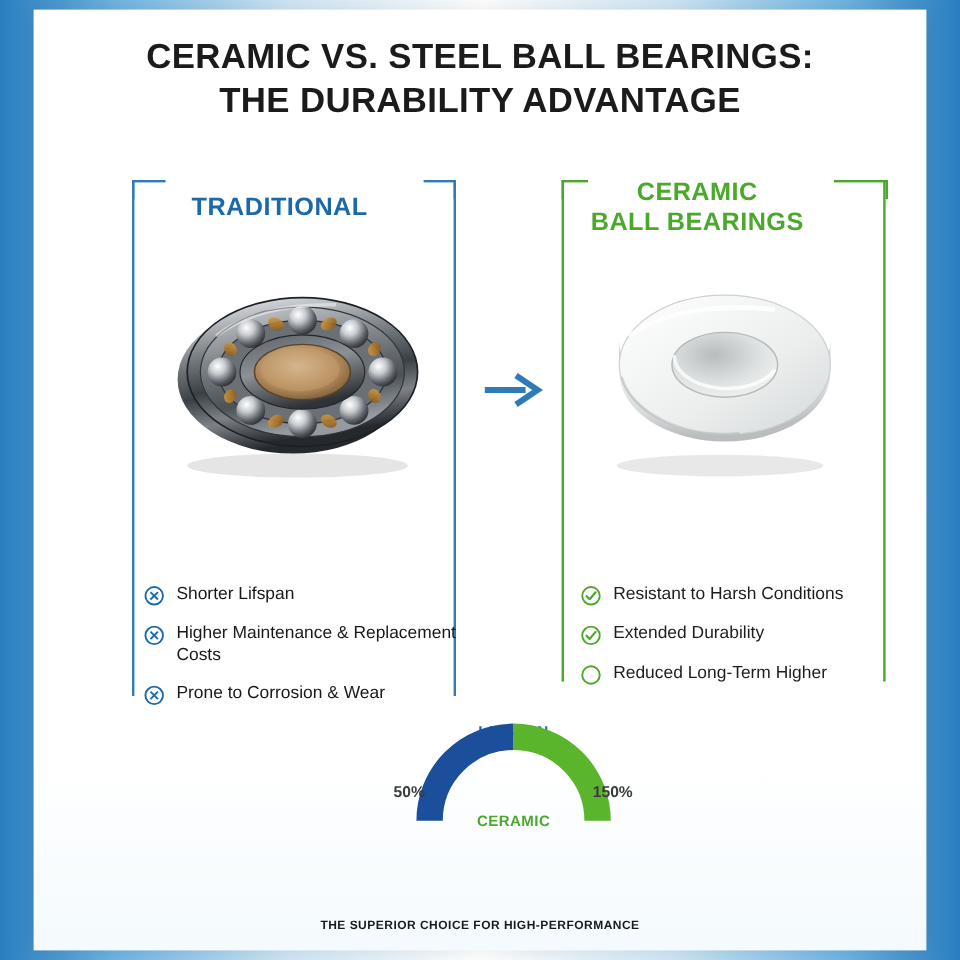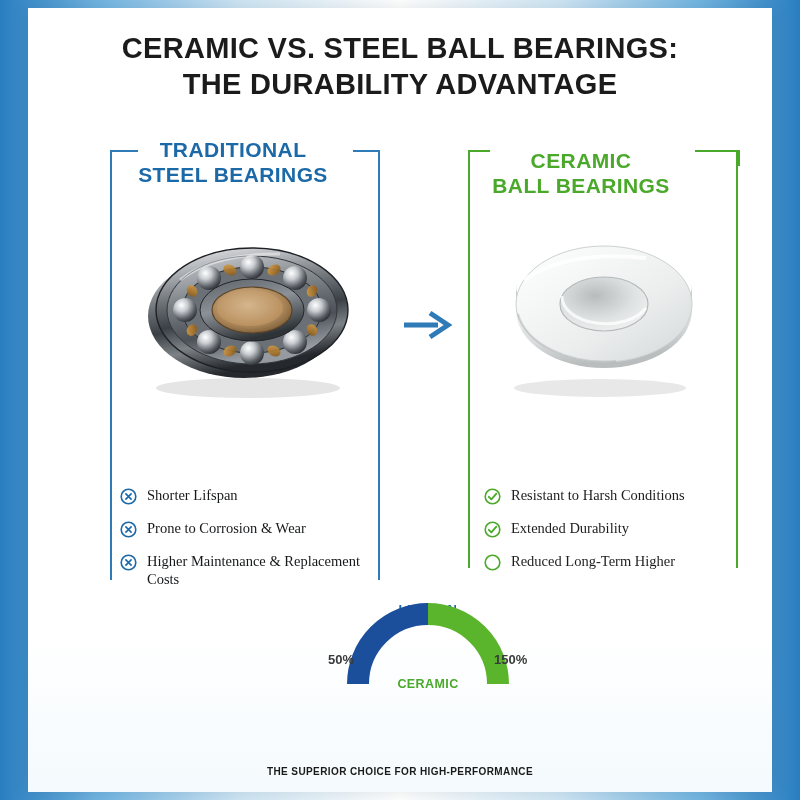--- a/index.html
+++ b/index.html
@@ -45,21 +45,21 @@
 
   
   .col-head {
     position: absolute;
     text-align: center;
     font-weight: 800;
     font-size: 21px;
     line-height: 25px;
     letter-spacing: 0.4px;
   }
-  .col-head.left  { left: 60px;  top: 129px; width: 290px; color: #1c69a8; }
+  .col-head.left  { left: 60px;  top: 152px; width: 290px; color: #1c69a8; }
   .col-head.right { left: 408px; top: 140px; width: 290px; color: #4aa92a; }
   .col-head span { display: block; }
 
   
   .bracket {
     position: absolute;
     border-style: solid;
     border-color: #2f7bb8;
   }
   .br-l-top {
@@ -130,21 +130,20 @@
   .bullet-icon {
     flex: 0 0 auto;
     width: 17px; height: 17px;
     margin-right: 10px;
     margin-top: 2px;
   }
   .bullet-text {
     font-size: 14.5px;
     line-height: 18px;
     color: #1d1d1d;
-    font-family: Liberation Serif, serif;
   }
   .bullets.left .bullet-text { color: #16181a; }
 
   
   .gauge {
     position: absolute;
     left: 296px; top: 592px;
     width: 208px; height: 120px;
   }
   .gauge-label {
@@ -212,21 +211,20 @@
     <div class="bracket br-l-left"></div>
     <div class="bracket br-l-right"></div>
     <div class="bracket br-r-top"></div>
     <div class="bracket br-r-left"></div>
     <div class="bracket br-r-right"></div>
     <div class="head-gap-left"></div>
     <div class="head-gap-right"></div>
 
     <div class="col-head left">
       <span>TRADITIONAL</span>
-      <span>STEEL BEARINGS</span>
     </div>
     <div class="col-head right">
       <span>CERAMIC</span>
       <span>BALL BEARINGS</span>
     </div>
 
     <div class="bearing-wrap steel-bearing">
       <svg width="216" height="186" viewBox="0 0 216 186">
         <defs>
           <linearGradient id="steelOuter" x1="0" y1="0" x2="0.25" y2="1">
@@ -366,30 +364,30 @@
         </span>
         <span class="bullet-text">Shorter Lifspan</span>
       </div>
       <div class="bullet-row">
         <span class="bullet-icon">
           <svg width="17" height="17" viewBox="0 0 17 17">
             <circle cx="8.5" cy="8.5" r="7.3" fill="none" stroke="#1c69a8" stroke-width="1.6"></circle>
             <path d="M5.4 5.4 L11.6 11.6 M11.6 5.4 L5.4 11.6" stroke="#1c69a8" stroke-width="1.6"></path>
           </svg>
         </span>
-        <span class="bullet-text">Prone to Corrosion &amp; Wear</span>
+        <span class="bullet-text">Higher Maintenance &amp; Replacement Costs</span>
       </div>
       <div class="bullet-row">
         <span class="bullet-icon">
           <svg width="17" height="17" viewBox="0 0 17 17">
             <circle cx="8.5" cy="8.5" r="7.3" fill="none" stroke="#1c69a8" stroke-width="1.6"></circle>
             <path d="M5.4 5.4 L11.6 11.6 M11.6 5.4 L5.4 11.6" stroke="#1c69a8" stroke-width="1.6"></path>
           </svg>
         </span>
-        <span class="bullet-text">Higher Maintenance &amp; Replacement Costs</span>
+        <span class="bullet-text">Prone to Corrosion &amp; Wear</span>
       </div>
     </div>
 
     <div class="bullets right">
       <div class="bullet-row">
         <span class="bullet-icon">
           <svg width="17" height="17" viewBox="0 0 17 17">
             <circle cx="8.5" cy="8.5" r="7.3" fill="none" stroke="#4aa92a" stroke-width="1.6"></circle>
             <path d="M4.8 8.8 L7.4 11.4 L12.3 5.6" stroke="#4aa92a" stroke-width="1.8" fill="none" stroke-linecap="round" stroke-linejoin="round"></path>
           </svg>

